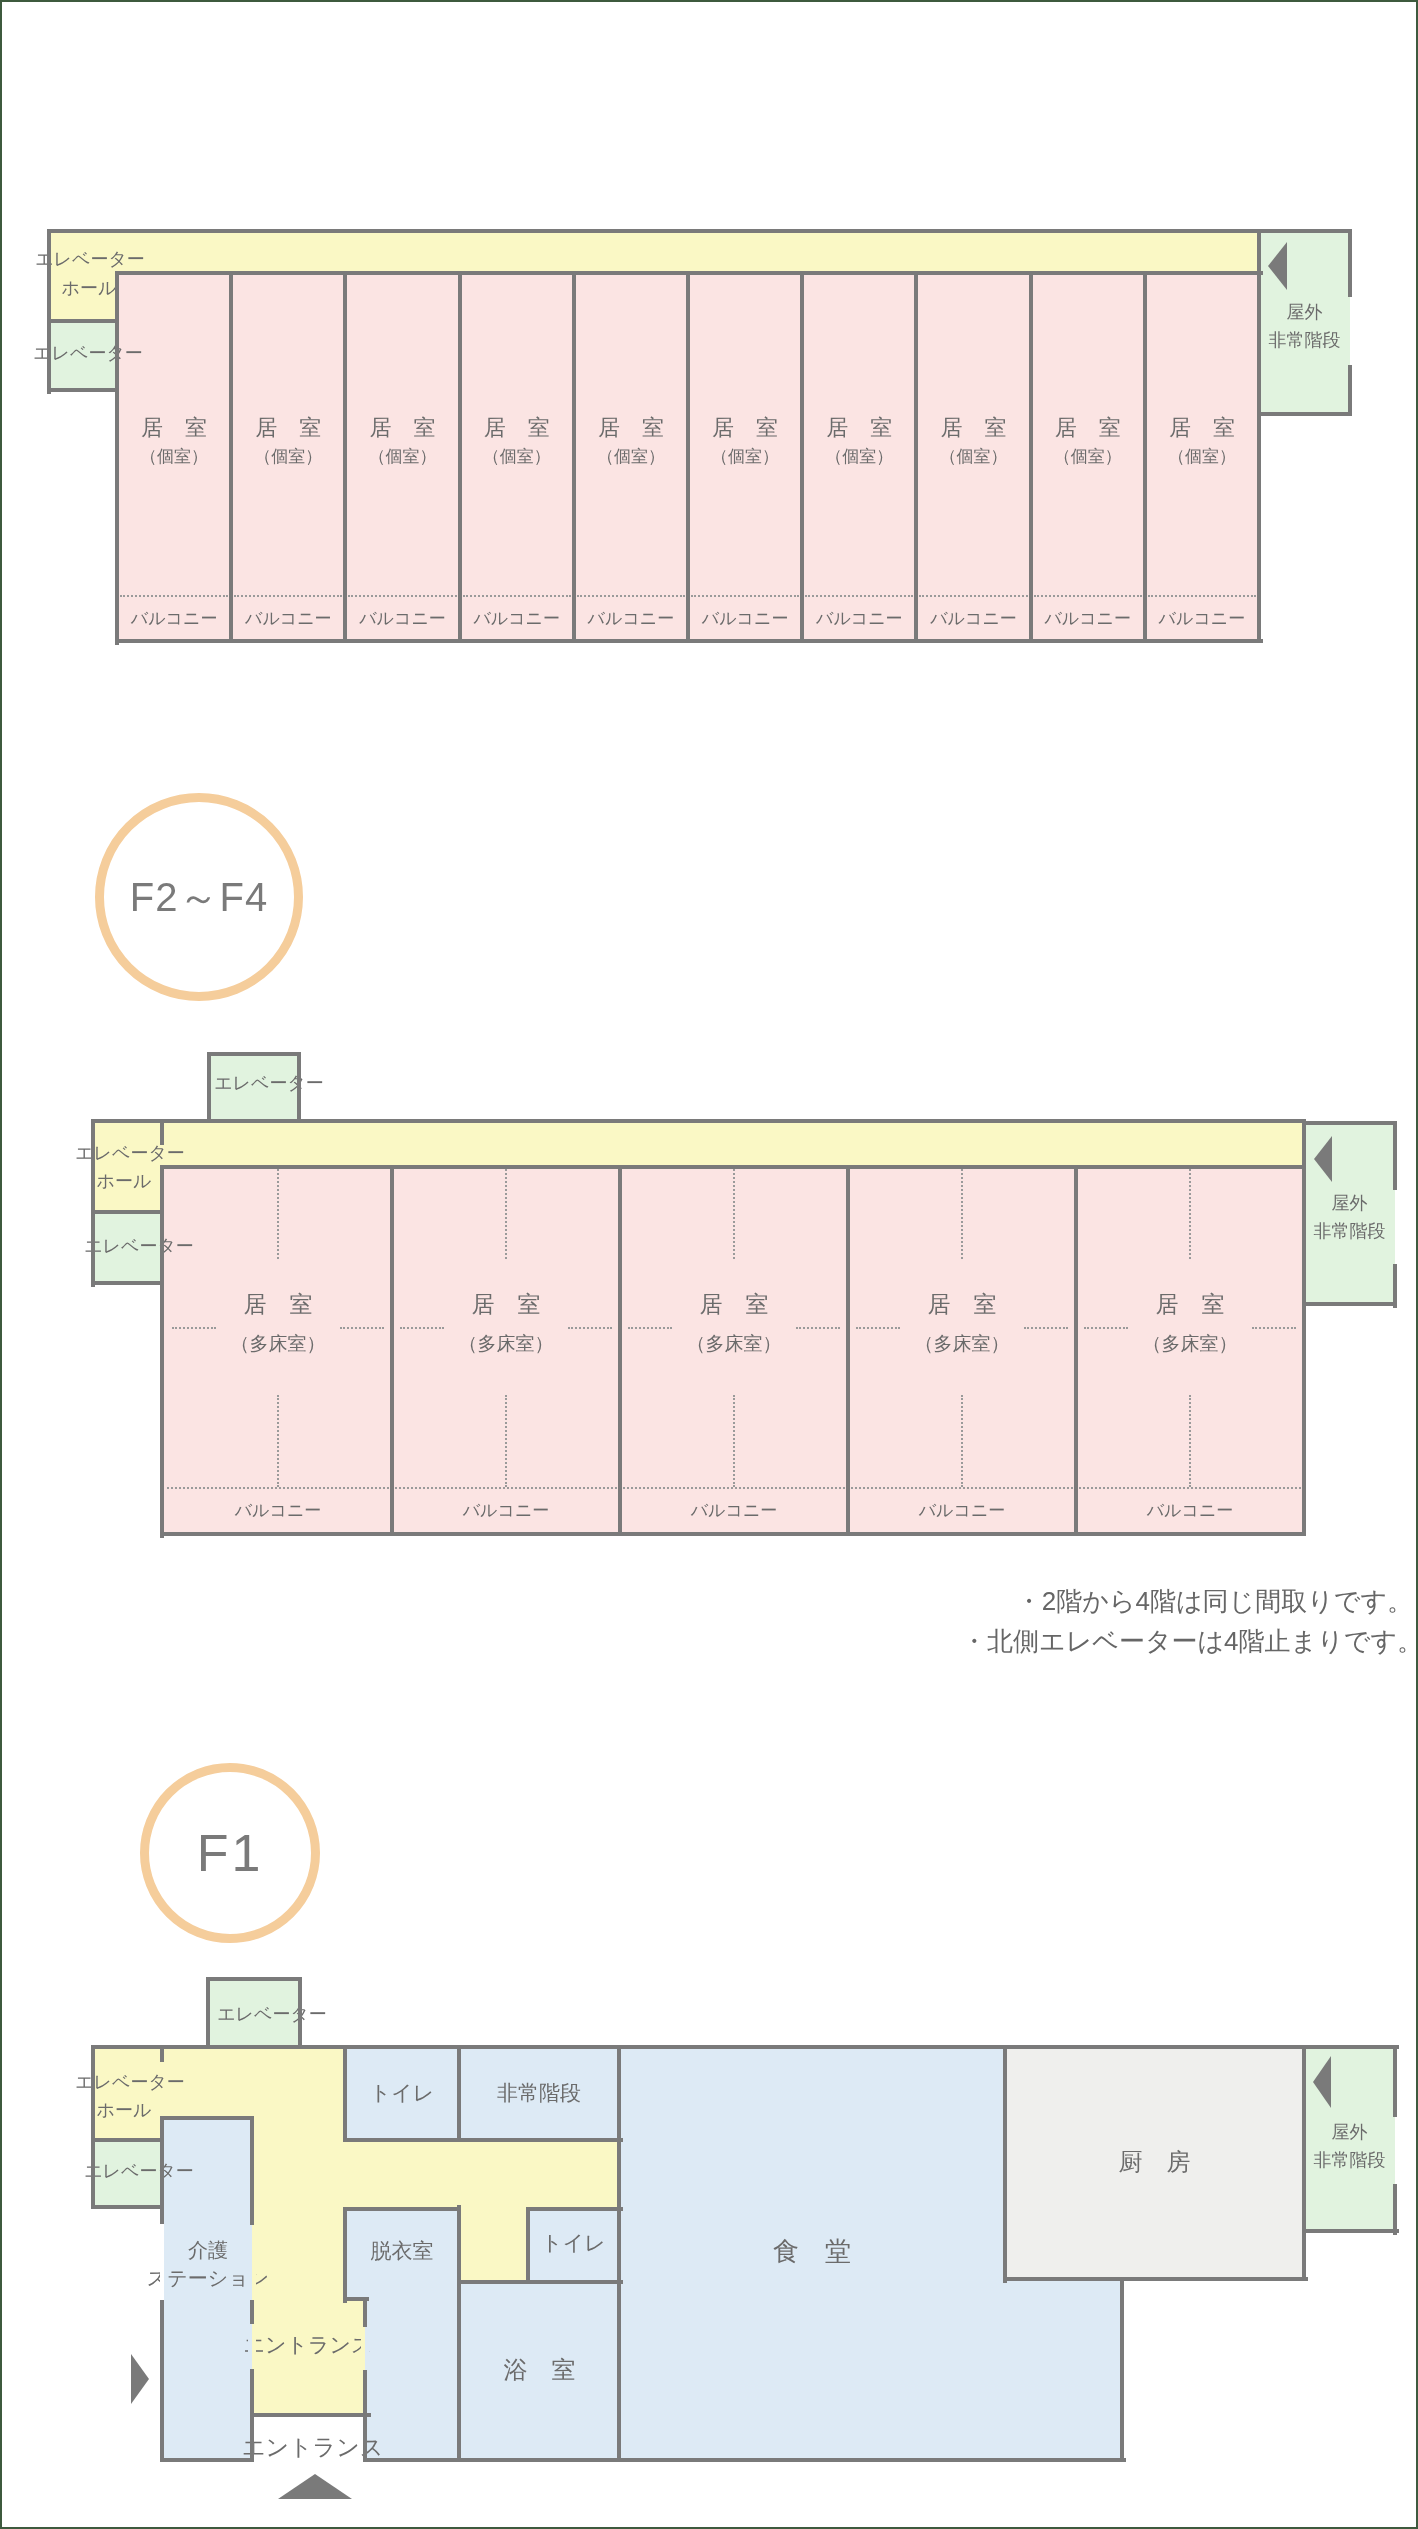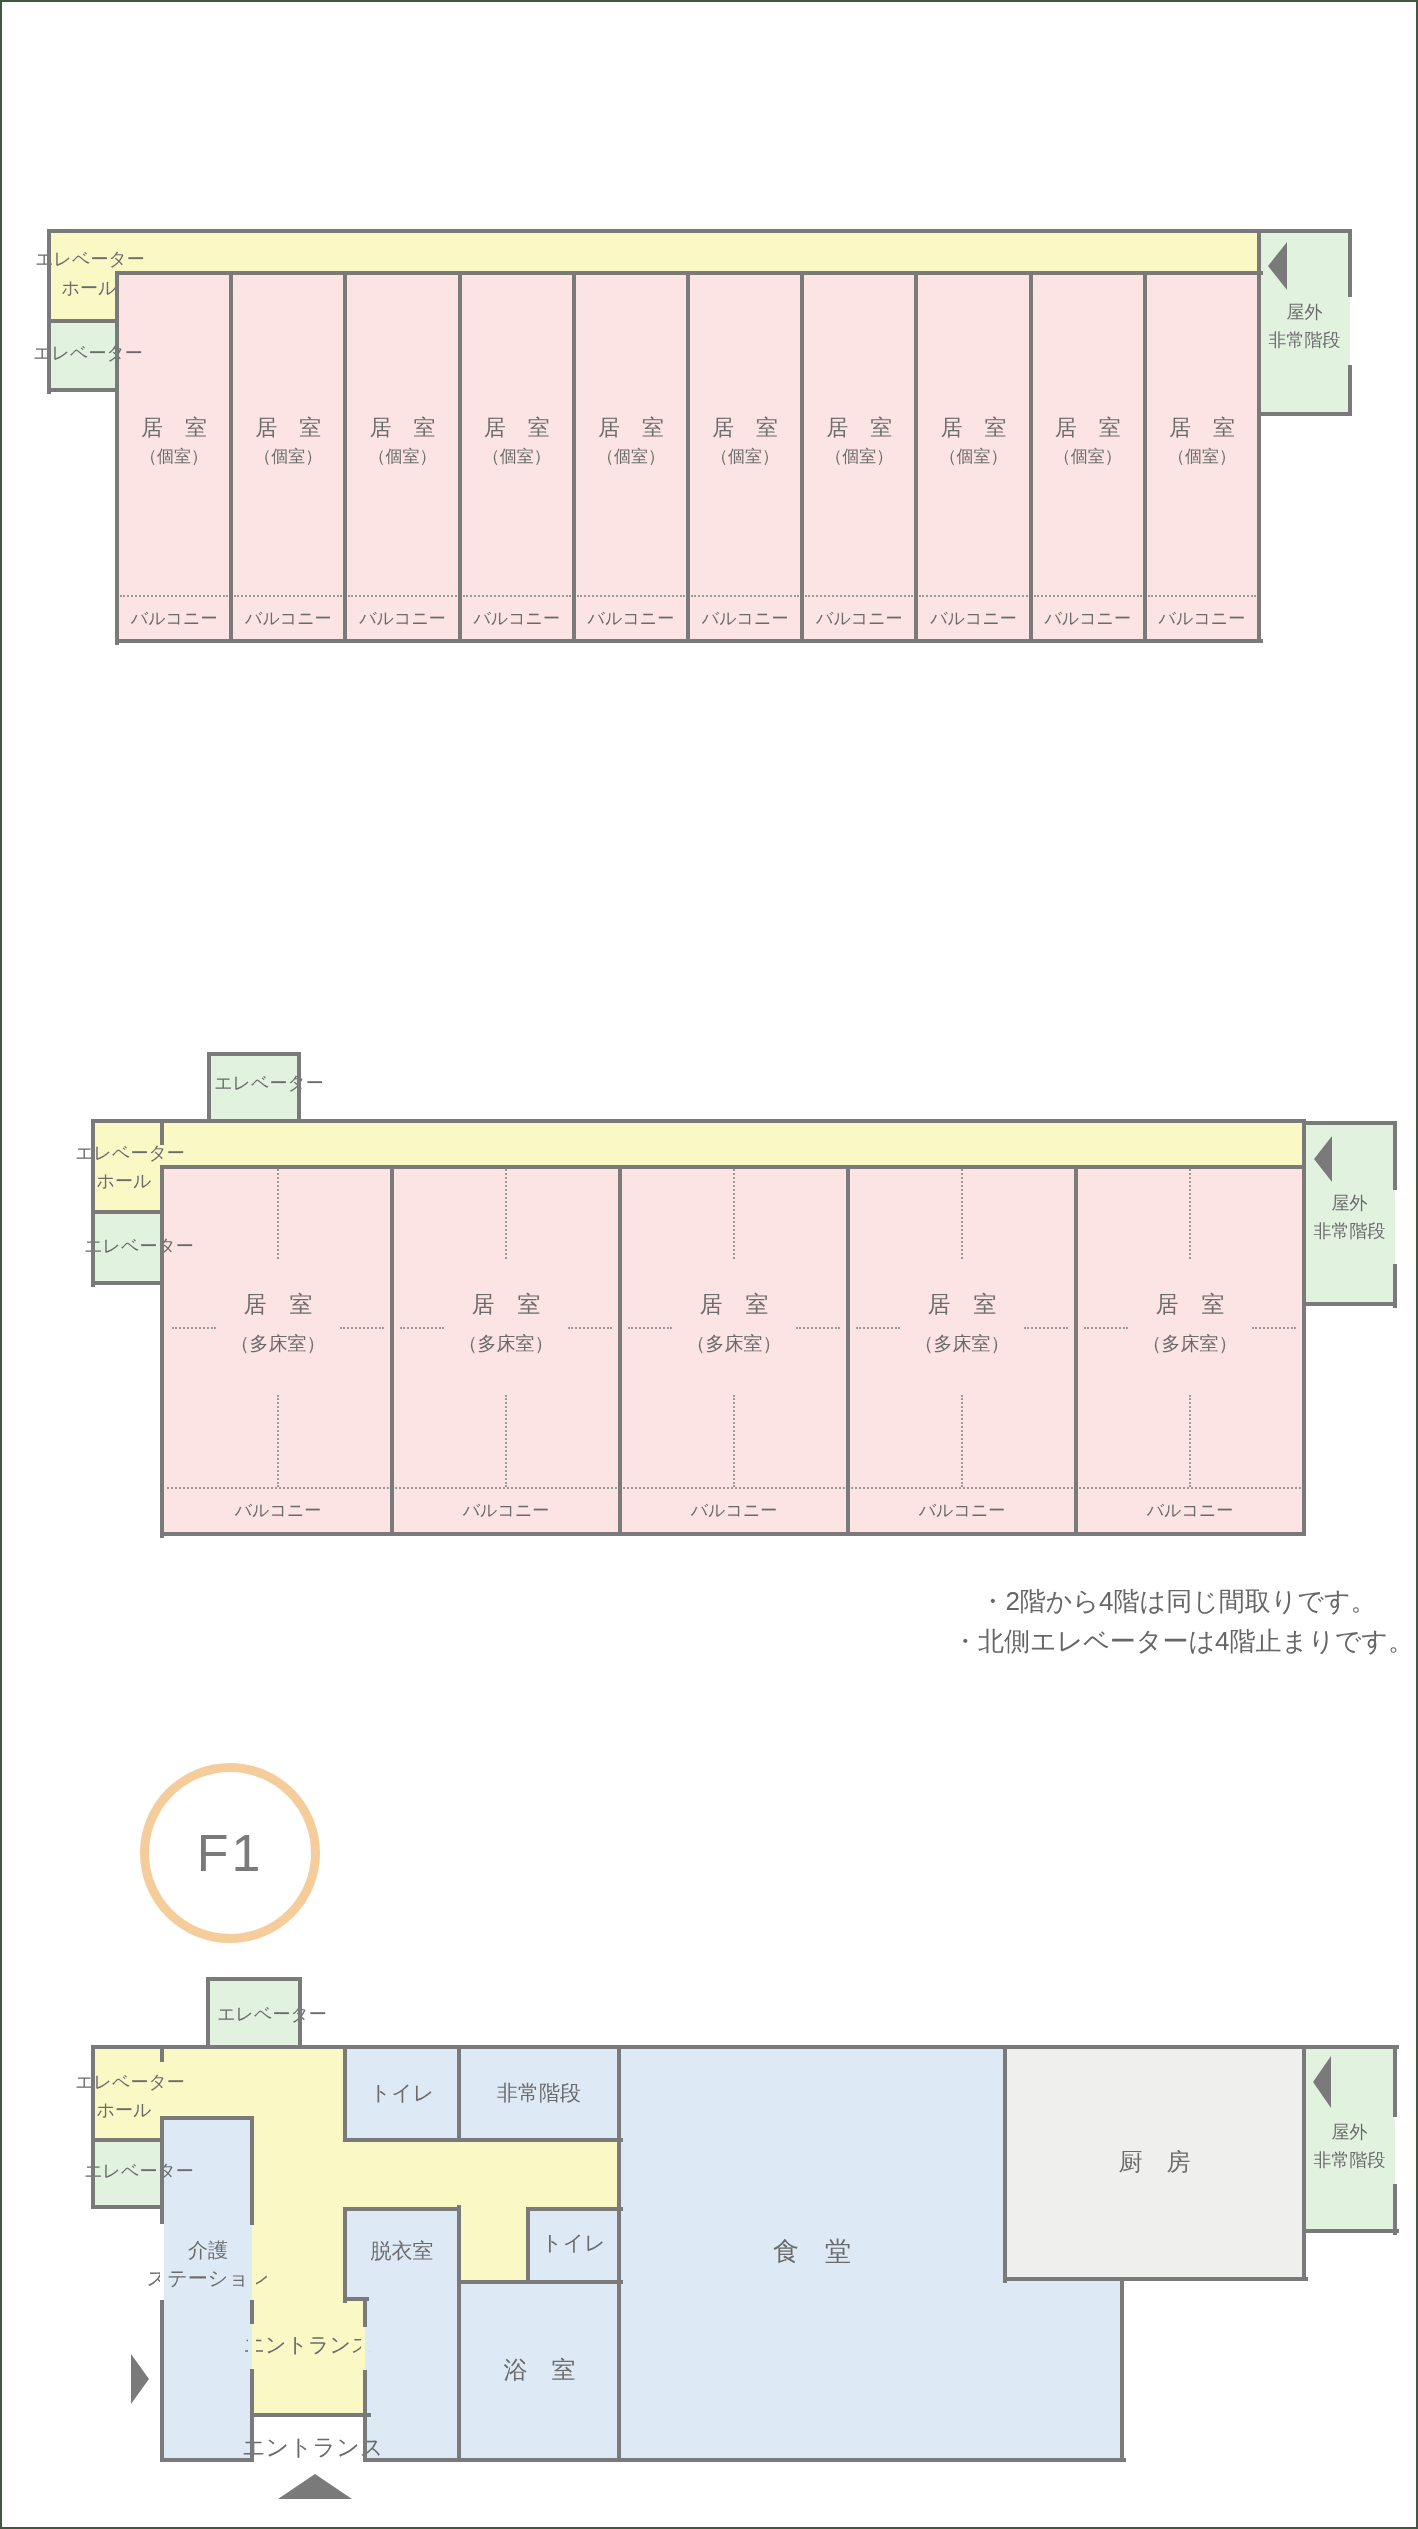--- a/index.html
+++ b/index.html
@@ -8,35 +8,38 @@
         border:2px solid #3E5A3E;background:#ffffff;overflow:hidden;}
   .stage{position:absolute;left:0;top:0;width:1414px;height:2525px;}
   .bg,.wall,.lbl,.gap,.tri,.dot-h,.dot-v,.room-cell,.badge{position:absolute;}
   .wall{background:#7A7A7A;}
   .bg-y{background:#FAF8C5;}
   .bg-p{background:#FBE4E3;}
   .bg-g{background:#E1F3DF;}
   .bg-b{background:#DDEAF5;}
   .bg-k{background:#EFEFED;}
   .lbl{color:#6B6B6B;text-align:center;white-space:nowrap;line-height:1.2;}
-  .note{text-align:center;color:#666666;}
+  .note{text-align:right;color:#666666;}
   .dot-h{border-top:2px dotted #9A9A9A;}
   .dot-v{border-left:2px dotted #9A9A9A;}
   .room-cell .rm,.room-cell .rs,.room-cell .bl{position:absolute;left:0;right:0;
         text-align:center;color:#6B6B6B;white-space:nowrap;line-height:1.2;}
   .badge{border-radius:50%;border:9px solid #F5CD9B;color:#7A7A7A;
          display:flex;align-items:center;justify-content:center;background:#fff;}
   .tri{width:0;height:0;}
 </style>
 </head>
 <body>
 
 <div class="page">
 <div class="stage">
 
+  <div class="badge" style="left:93px;top:791px;width:190px;height:190px;font-size:40px;letter-spacing:1px;">
+    <span>F2～F4</span>
+  </div>
   <div class="badge" style="left:138px;top:1761px;width:162px;height:162px;font-size:52px;letter-spacing:3px;">
     <span>F1</span>
   </div>
 
   <div class="bg bg-y" style="left:47px;top:229px;width:1210px;height:44px;"></div>
   <div class="bg bg-y" style="left:47px;top:229px;width:68px;height:90px;"></div>
   <div class="bg bg-g" style="left:47px;top:319px;width:68px;height:69px;"></div>
   <div class="bg bg-p" style="left:115px;top:273px;width:1142px;height:366px;"></div>
   <div class="bg bg-g" style="left:1257px;top:229px;width:91px;height:183px;"></div>
 

